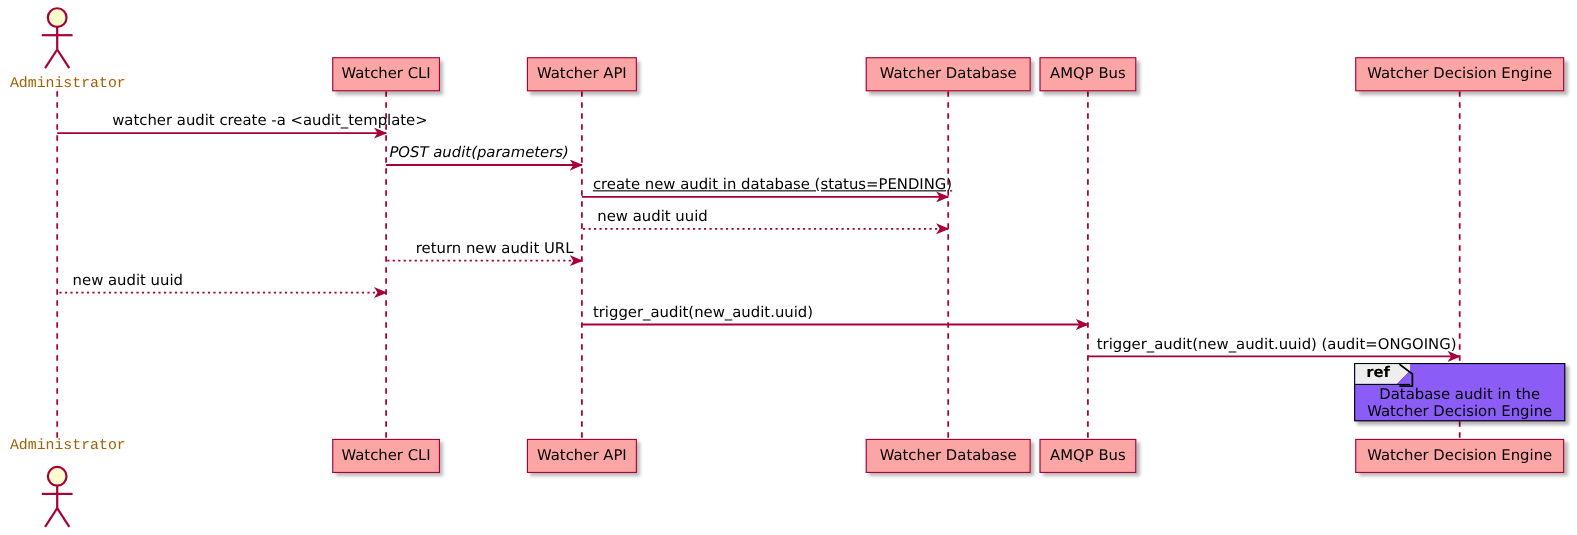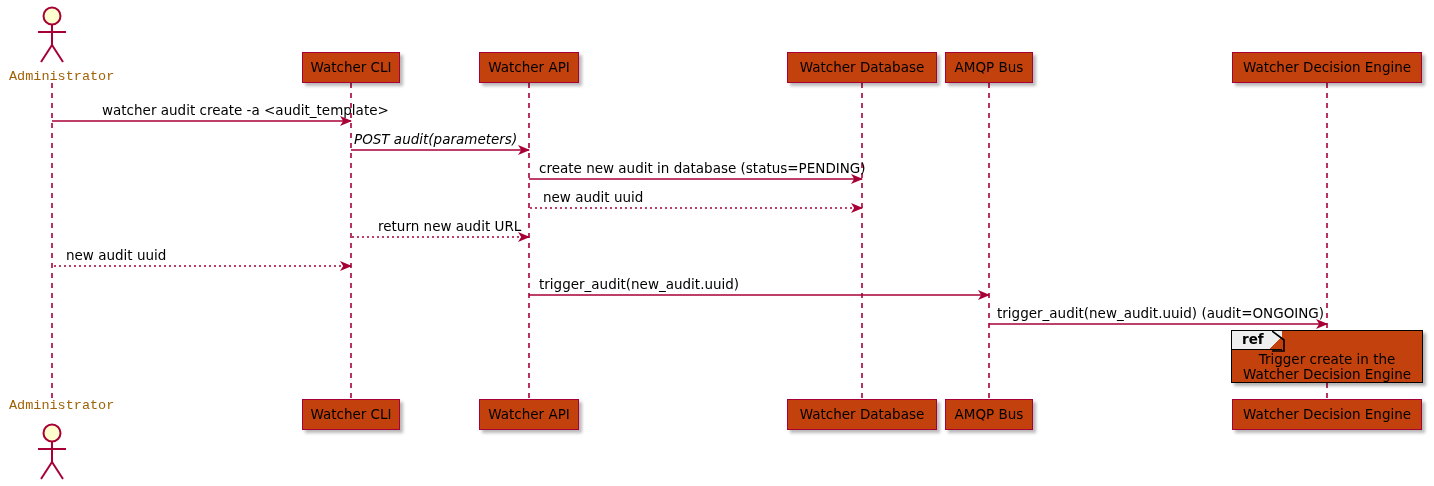--- a/index.html
+++ b/index.html
@@ -26,21 +26,21 @@
   }
   .msg-label {
     position: absolute;
     font-size: 13.5px;
     color: #000000;
     white-space: nowrap;
     line-height: 1;
   }
   .participant-box {
     position: absolute;
-    background: #c2410c;
+    background: #fca5a5;
     border: 1.5px solid #A80036;
     box-shadow: 3px 3px 3px rgba(0,0,0,0.28);
     box-sizing: border-box;
     display: flex;
     align-items: center;
     justify-content: center;
   }
   .participant-label {
     font-size: 13.5px;
     color: #000000;
@@ -50,21 +50,21 @@
   .actor-label {
     position: absolute;
     font-size: 13.5px;
     color: #a16207;
     white-space: nowrap;
     line-height: 1;
     font-family: Liberation Mono, monospace;
   }
   .ref-box {
     position: absolute;
-    background: #c2410c;
+    background: #8b5cf6;
     border: 1.5px solid #000000;
     box-shadow: 3px 3px 3px rgba(0,0,0,0.30);
     box-sizing: border-box;
   }
   .ref-tab {
     position: absolute;
     left: 0;
     top: 0;
     height: 19px;
     background: #EEEEEE;
@@ -138,21 +138,21 @@
           <line x1="38" y1="449" x2="66" y2="449" stroke="#A80036" stroke-width="2"></line>
           <line x1="52" y1="462" x2="41" y2="479" stroke="#A80036" stroke-width="2"></line>
           <line x1="52" y1="462" x2="63" y2="479" stroke="#A80036" stroke-width="2"></line>
         </g>
       </g>
   </svg>
 
   <div id="overlay">
       <div class="msg-label" style="left: 62px; top: 104px; margin-left: 40px;">watcher audit create -a &lt;audit_template&gt;</div>
       <div class="msg-label" style="left: 354px; top: 133px; font-style: italic;">POST audit(parameters)</div>
-      <div class="msg-label" style="left: 539px; top: 162px;">create new audit in database (status=PENDING)</div>
+      <div class="msg-label" style="left: 539px; top: 162px; text-decoration: underline;">create new audit in database (status=PENDING)</div>
       <div class="msg-label" style="left: 543px; top: 191px;">new audit uuid</div>
       <div class="msg-label" style="left: 366px; top: 220px; margin-left: 12px;">return new audit URL</div>
       <div class="msg-label" style="left: 66px; top: 249px;">new audit uuid</div>
       <div class="msg-label" style="left: 539px; top: 278px;">trigger_audit(new_audit.uuid)</div>
       <div class="msg-label" style="left: 997px; top: 307px;">trigger_audit(new_audit.uuid) (audit=ONGOING)</div>
       <div class="participant-box" style="left: 302px; top: 52px; width: 98px; height: 31px;">
         <span class="participant-label">Watcher CLI</span>
       </div>
       <div class="participant-box" style="left: 302px; top: 399px; width: 98px; height: 31px;">
         <span class="participant-label">Watcher CLI</span>
@@ -182,21 +182,21 @@
         <span class="participant-label">Watcher Decision Engine</span>
       </div>
       <div class="actor-label" style="left: 9px; top: 70px;">Administrator</div>
       <div class="actor-label" style="left: 9px; top: 399px;">Administrator</div>
     </div>
 
   <div class="ref-box" id="ref-box" style="left: 1231px; top: 330px; width: 192px; height: 53px;">
     <div class="ref-tab" id="ref-tab" style="width: 50px; border-right: none; clip-path: polygon(0px 0px, 100% 0px, 100% 100%, 0px 100%); background: linear-gradient(135deg, rgb(238, 238, 238) 0px, rgb(238, 238, 238) calc(100% - 9px), transparent calc(100% - 9px), transparent 100%);"></div>
     <div class="ref-tab-text">ref</div>
     <div class="ref-body" id="ref-body">
-        <div>Trigger create in the</div>
+        <div>Database audit in the</div>
         <div>Watcher Decision Engine</div>
       </div>
   <div style="position: absolute; left: 40px; top: 0px; width: 12px; height: 20px;"><svg width="14" height="21" viewBox="0 0 14 21">
           <path d="M0,0 L12,9 L12,20 L0,20" fill="none" stroke="#000000" stroke-width="1.6"></path>
         </svg></div>
     </div>
 
 </div>
 
 </body></html>

